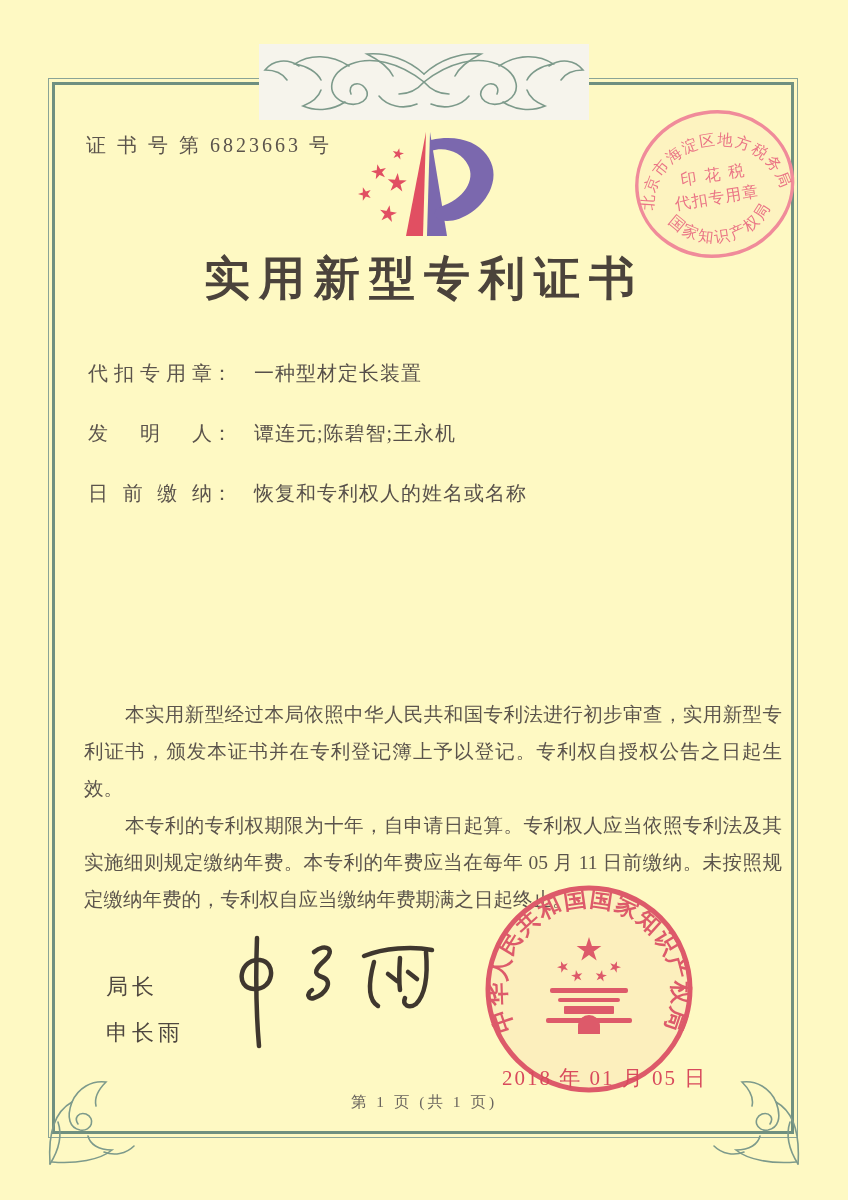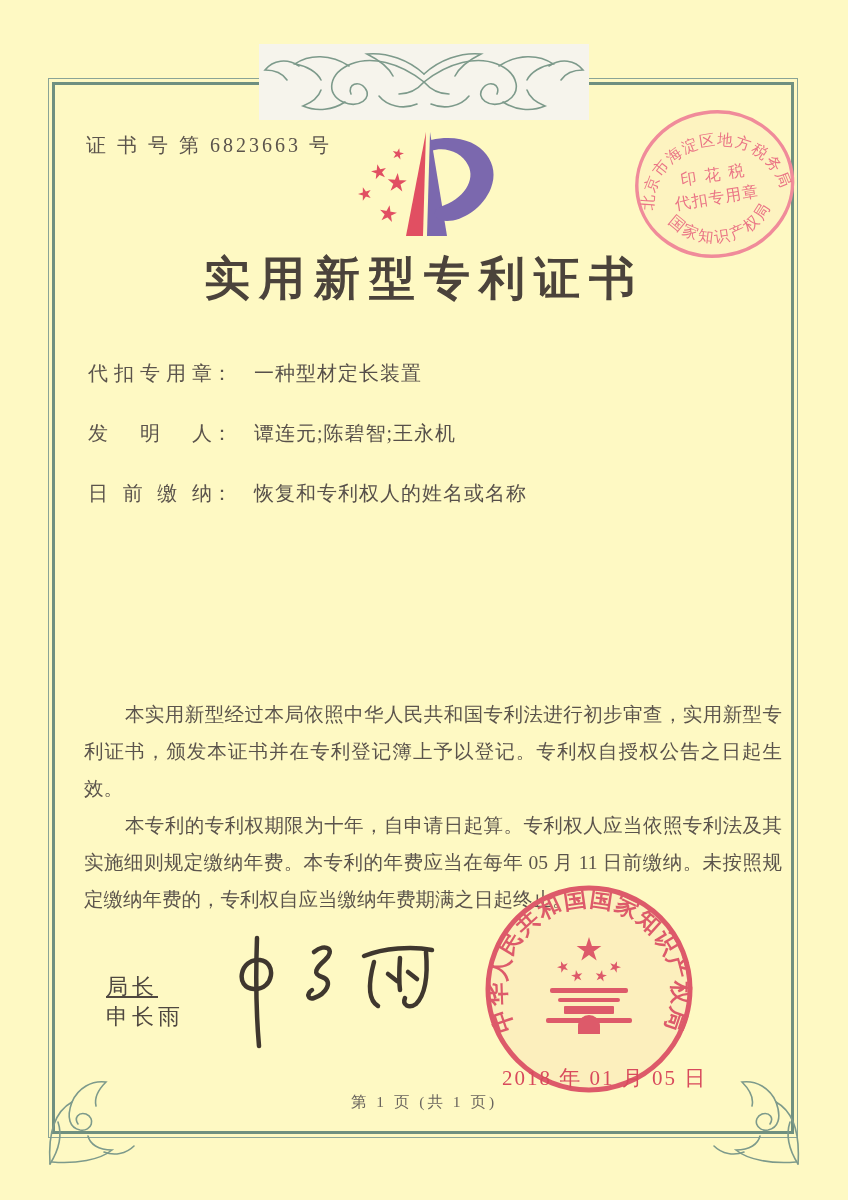--- a/index.html
+++ b/index.html
@@ -34,21 +34,21 @@
   .field-colon{display:inline-block; vertical-align:top;}
   .field-value{display:inline-block; margin-left:22px; letter-spacing:1px;
     vertical-align:top; color:#57504a;}
 
   .body-text{position:absolute; left:84px; top:696px; width:698px;
     font-size:19.5px; line-height:37px; color:#5b544c; text-align:justify;}
   .body-text p{margin:0; text-indent:2.1em;}
 
   .sig-block{position:absolute; left:106px; top:972px; font-size:22px;
     color:#4f4840; letter-spacing:4px;}
-  .sig-block .sig-title{text-decoration:underline;}
+  .sig-block .sig-title{margin-bottom:16px;}
   .signature-svg{position:absolute; left:222px; top:932px;}
 
   .office-seal{position:absolute; left:474px; top:874px;}
   .seal-date{position:absolute; left:502px; top:1064px; font-size:21px;
     color:#d84a5c; letter-spacing:2px; white-space:nowrap;}
 
   .footer{position:absolute; left:0; top:1092px; width:100%; text-align:center;
     font-size:15.5px; letter-spacing:3px; color:#6a655e;}
 </style>
 </head>

